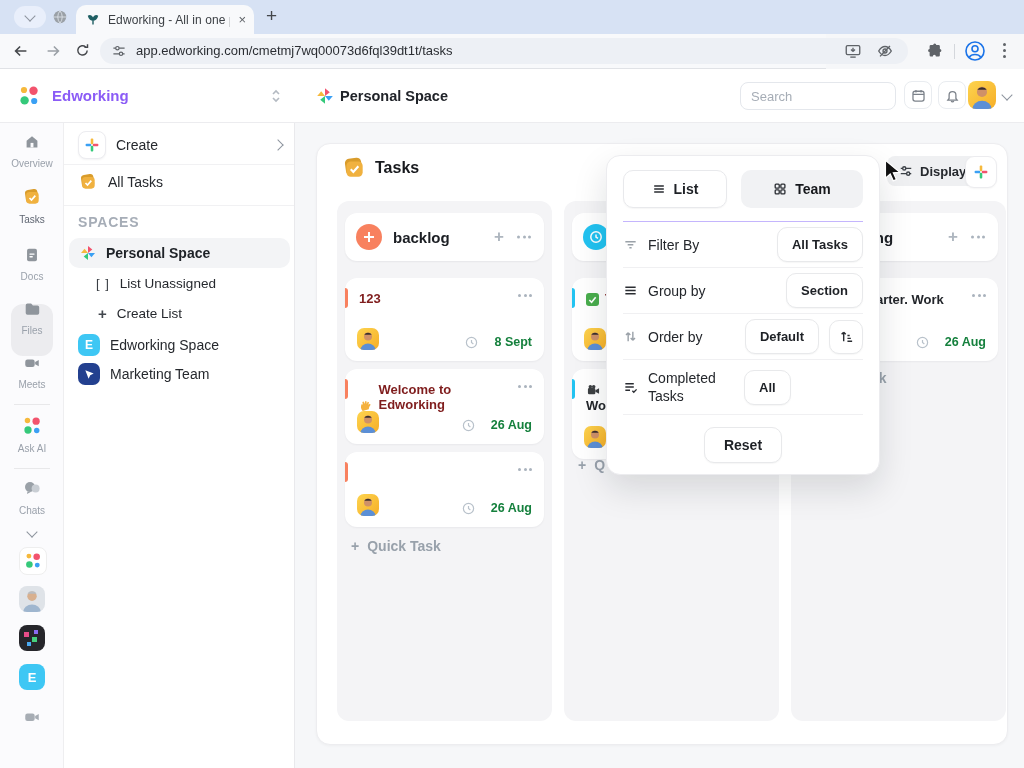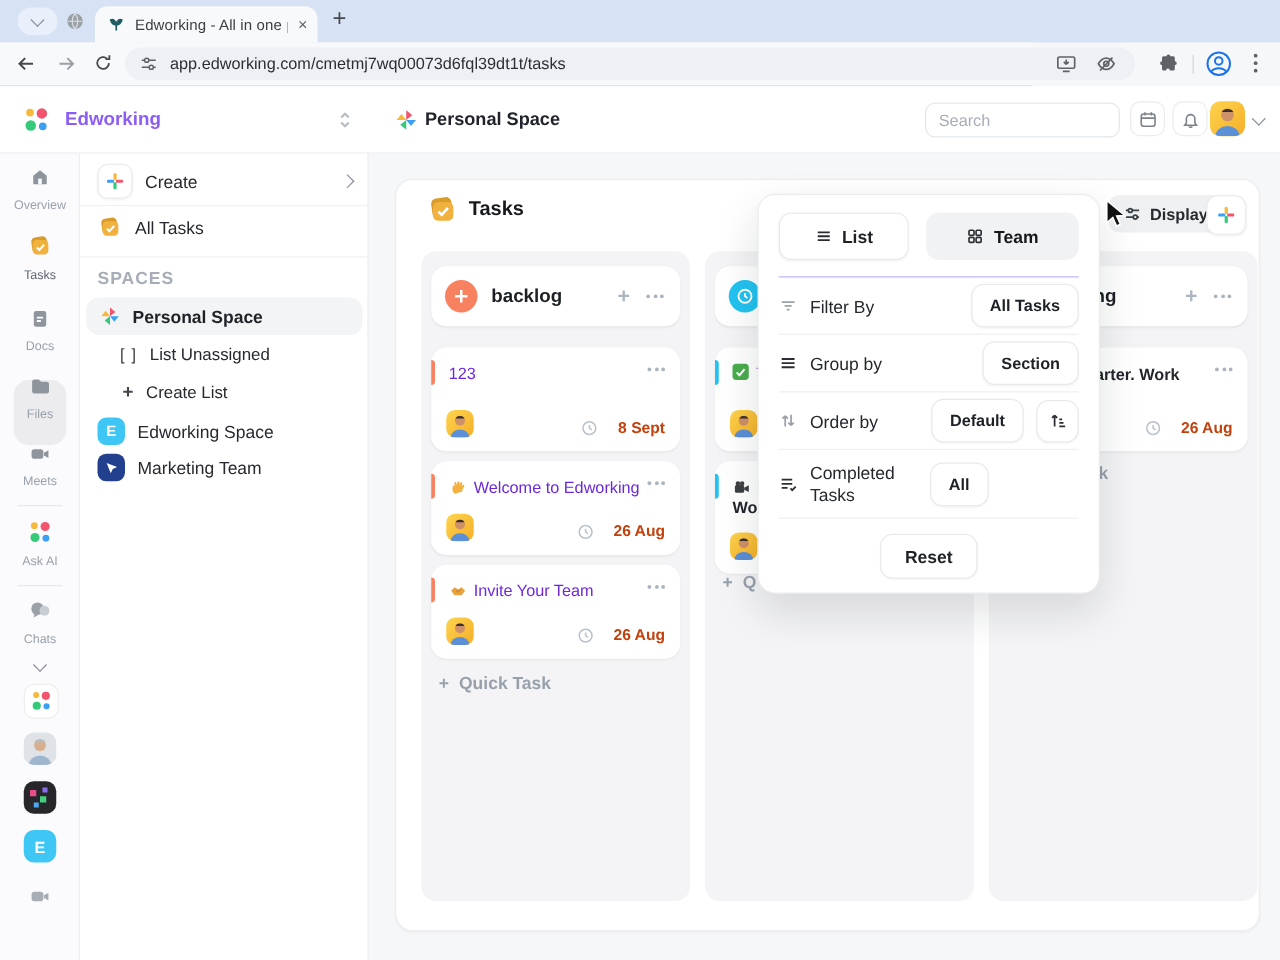--- a/index.html
+++ b/index.html
@@ -75,27 +75,27 @@
            background:#fff;display:flex;align-items:center;justify-content:center;box-shadow:0 1px 2px rgba(20,24,33,.04)}
   .lane{position:absolute;top:57px;width:215px;height:520px;background:#f4f4f6;border-radius:12px}
   .lanehead{position:absolute;left:8px;top:12px;width:199px;height:48px;background:#fff;border-radius:12px;
             box-shadow:0 1px 2px rgba(20,24,33,.06)}
   .lcircle{position:absolute;left:11px;top:11px;width:26px;height:26px;border-radius:50%;display:flex;align-items:center;justify-content:center}
   .lname{position:absolute;left:48px;top:50%;transform:translateY(-50%);font-size:15px;font-weight:700;color:#1c1f24}
   .lplus{position:absolute;right:40px;top:50%;transform:translateY(-50%);font-size:17px;color:#aeb6bf;font-weight:600}
   .ldots{position:absolute;right:13px;top:50%;transform:translateY(-50%)}
   .card{position:absolute;left:8px;width:199px;background:#fff;border-radius:12px;box-shadow:0 1px 2px rgba(20,24,33,.05)}
   .accent{position:absolute;left:0;top:10px;width:3px;height:20px;border-radius:0 3px 3px 0}
-  .ctitle{display:flex;gap:6px;align-items:flex-start;padding:13px 28px 0 14px;font-size:13px;font-weight:400;color:#6d28d9}
+  .ctitle{display:flex;gap:6px;align-items:flex-end;padding:13px 28px 0 14px;font-size:13px;font-weight:700;color:#7f1d1d}
   .ctitle2{padding:13px 28px 0 14px;font-size:13px;font-weight:700;color:#23262b;line-height:16px}
   .cdots{position:absolute;right:12px;top:16px}
   .avatar{position:absolute;left:12px;bottom:11px;width:22px;height:22px;border-radius:7px;overflow:hidden;
           background:linear-gradient(135deg,#fdd44f,#f6ae27)}
   .cdate{position:absolute;right:12px;bottom:12px;display:flex;align-items:center;gap:16px;
-         font-size:12.5px;font-weight:700;color:#c2410c}
+         font-size:12.5px;font-weight:700;color:#15803d}
   .quick{position:absolute;display:flex;gap:8px;align-items:center;color:#98a1ab;font-size:14px;font-weight:600}
   .emoji{display:inline-flex;width:14px;height:14px;align-items:center;justify-content:center}
   .gcheck{width:13px;height:13px;border-radius:3px;background:#49ad4d;display:inline-flex;align-items:center;justify-content:center}
 
   
   .popup{position:absolute;left:606px;top:155px;width:274px;height:320px;background:#fff;border:1px solid #ececef;
          border-radius:14px;box-shadow:0 14px 34px rgba(18,22,30,.13);z-index:50;box-sizing:border-box;
          padding:14px 16px 0;display:flex;flex-direction:column}
   .pop-toggles{display:flex;gap:14px;padding-bottom:13px;border-bottom:1px solid #c4b5fd}
   .tbtn{height:38px;display:flex;align-items:center;justify-content:center;gap:8px;border-radius:10px;font-size:14px;box-sizing:border-box}
@@ -541,29 +541,20 @@
                   <circle cx="7" cy="7" r="5.5"></circle>
                   <path d="M7 4.2 V7 L9 8.5"></path>
                 </svg>
               </span>
               <span>26 Aug</span>
             </span>
         </div>
 
         <div class="card" style="top:251px;height:75px">
           <span class="accent" style="background:#f8815f"></span>
-          <div class="ctitle">
-            <span class="emoji">
-              <svg width="13" height="13" viewBox="0 0 14 14">
-                  <path d="M1 7 l3-3 3 2 3-2 3 3 -3 4 H4 Z" fill="#e8a33d"></path>
-                  <path d="M5 6.5 l2 1.6 2-1.6" stroke="#c9862e" stroke-width="1" fill="none"></path>
-                </svg>
-            </span>
-            <span>Invite Your Team</span>
-          </div>
           <span class="cdots dots3">
               <i></i>
               <i></i>
               <i></i>
             </span>
           <span class="avatar">
             <svg width="22" height="22" viewBox="0 0 22 22">
                 <circle cx="11" cy="8.6" r="4" fill="#cf9168"></circle>
                 <path d="M7.3 6.8 a4 3.2 0 0 1 7.4 0" fill="#3a2f2b"></path>
                 <path d="M3.5 22 a7.5 6.4 0 0 1 15 0 Z" fill="#5b8fd6"></path>

